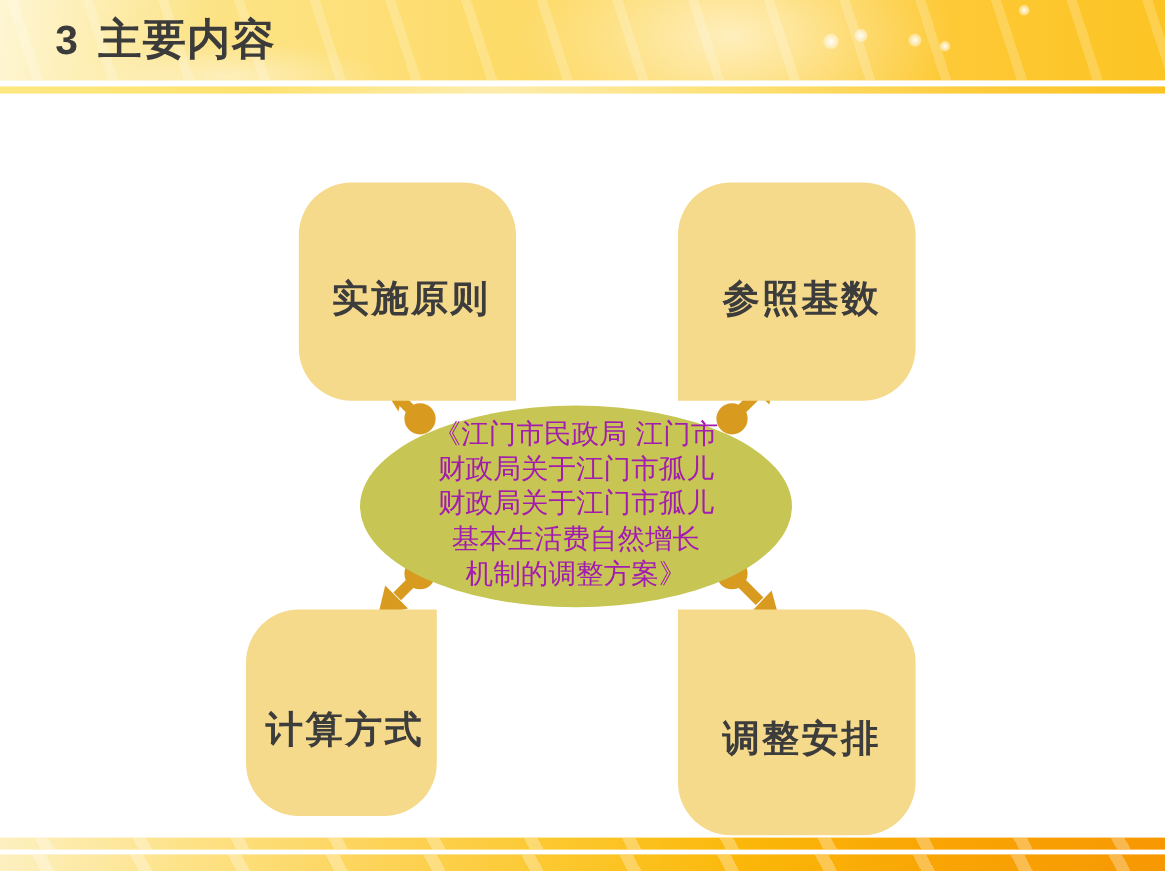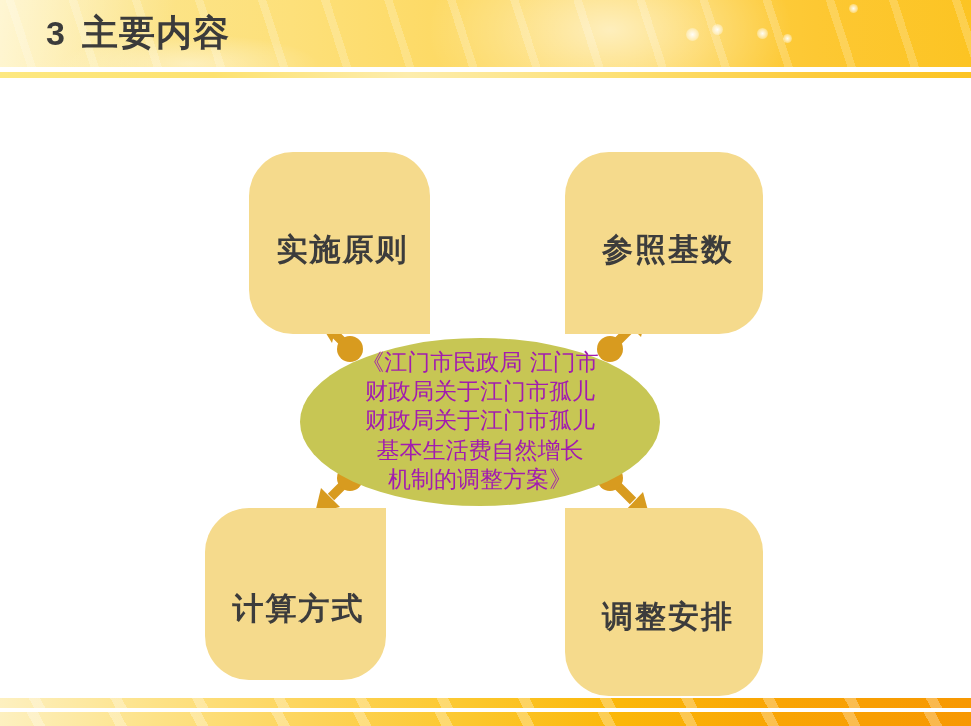--- a/index.html
+++ b/index.html
@@ -166,21 +166,21 @@
     border-radius: 44px 44px 0 44px;
     margin-left: 44px;
   }
   #node-top-left .node-label { transform: translate(3px, 6px); }
   #node-top-right {
     left: 565px; top: 74px; width: 198px; height: 182px;
     border-radius: 44px 44px 44px 0;
   }
   #node-top-right .node-label { transform: translate(4px, 6px); }
   #node-bottom-left {
-    left: 205px; top: 430px; width: 181px; height: 172px;
+    left: 205px; top: 430px; width: 159px; height: 172px;
     border-radius: 44px 0 44px 44px;
   }
   #node-bottom-left .node-label { transform: translate(3px, 14px); }
   #node-bottom-right {
     left: 565px; top: 430px; width: 198px; height: 188px;
     border-radius: 0 44px 44px 44px;
   }
   #node-bottom-right .node-label { transform: translate(4px, 14px); }
 
   #center-ellipse {

